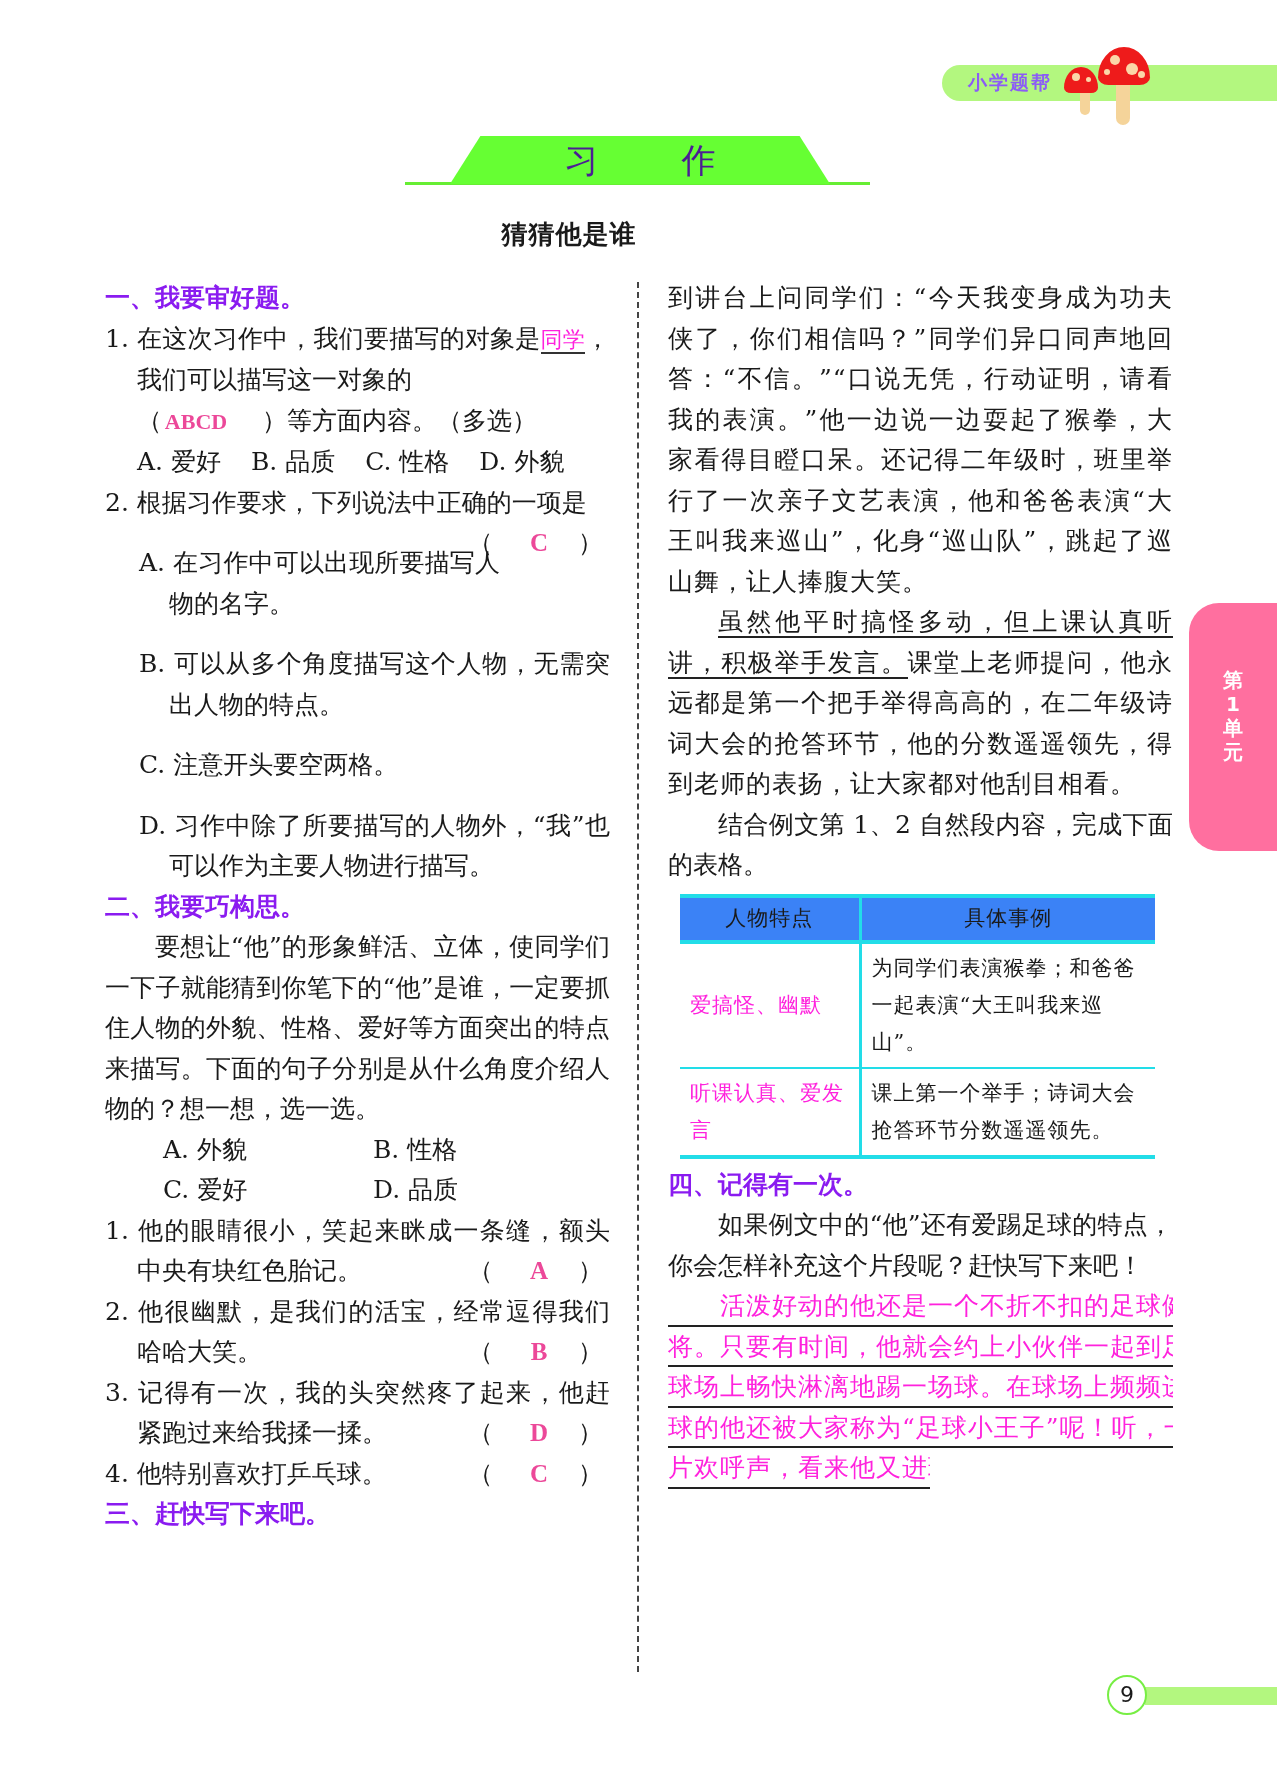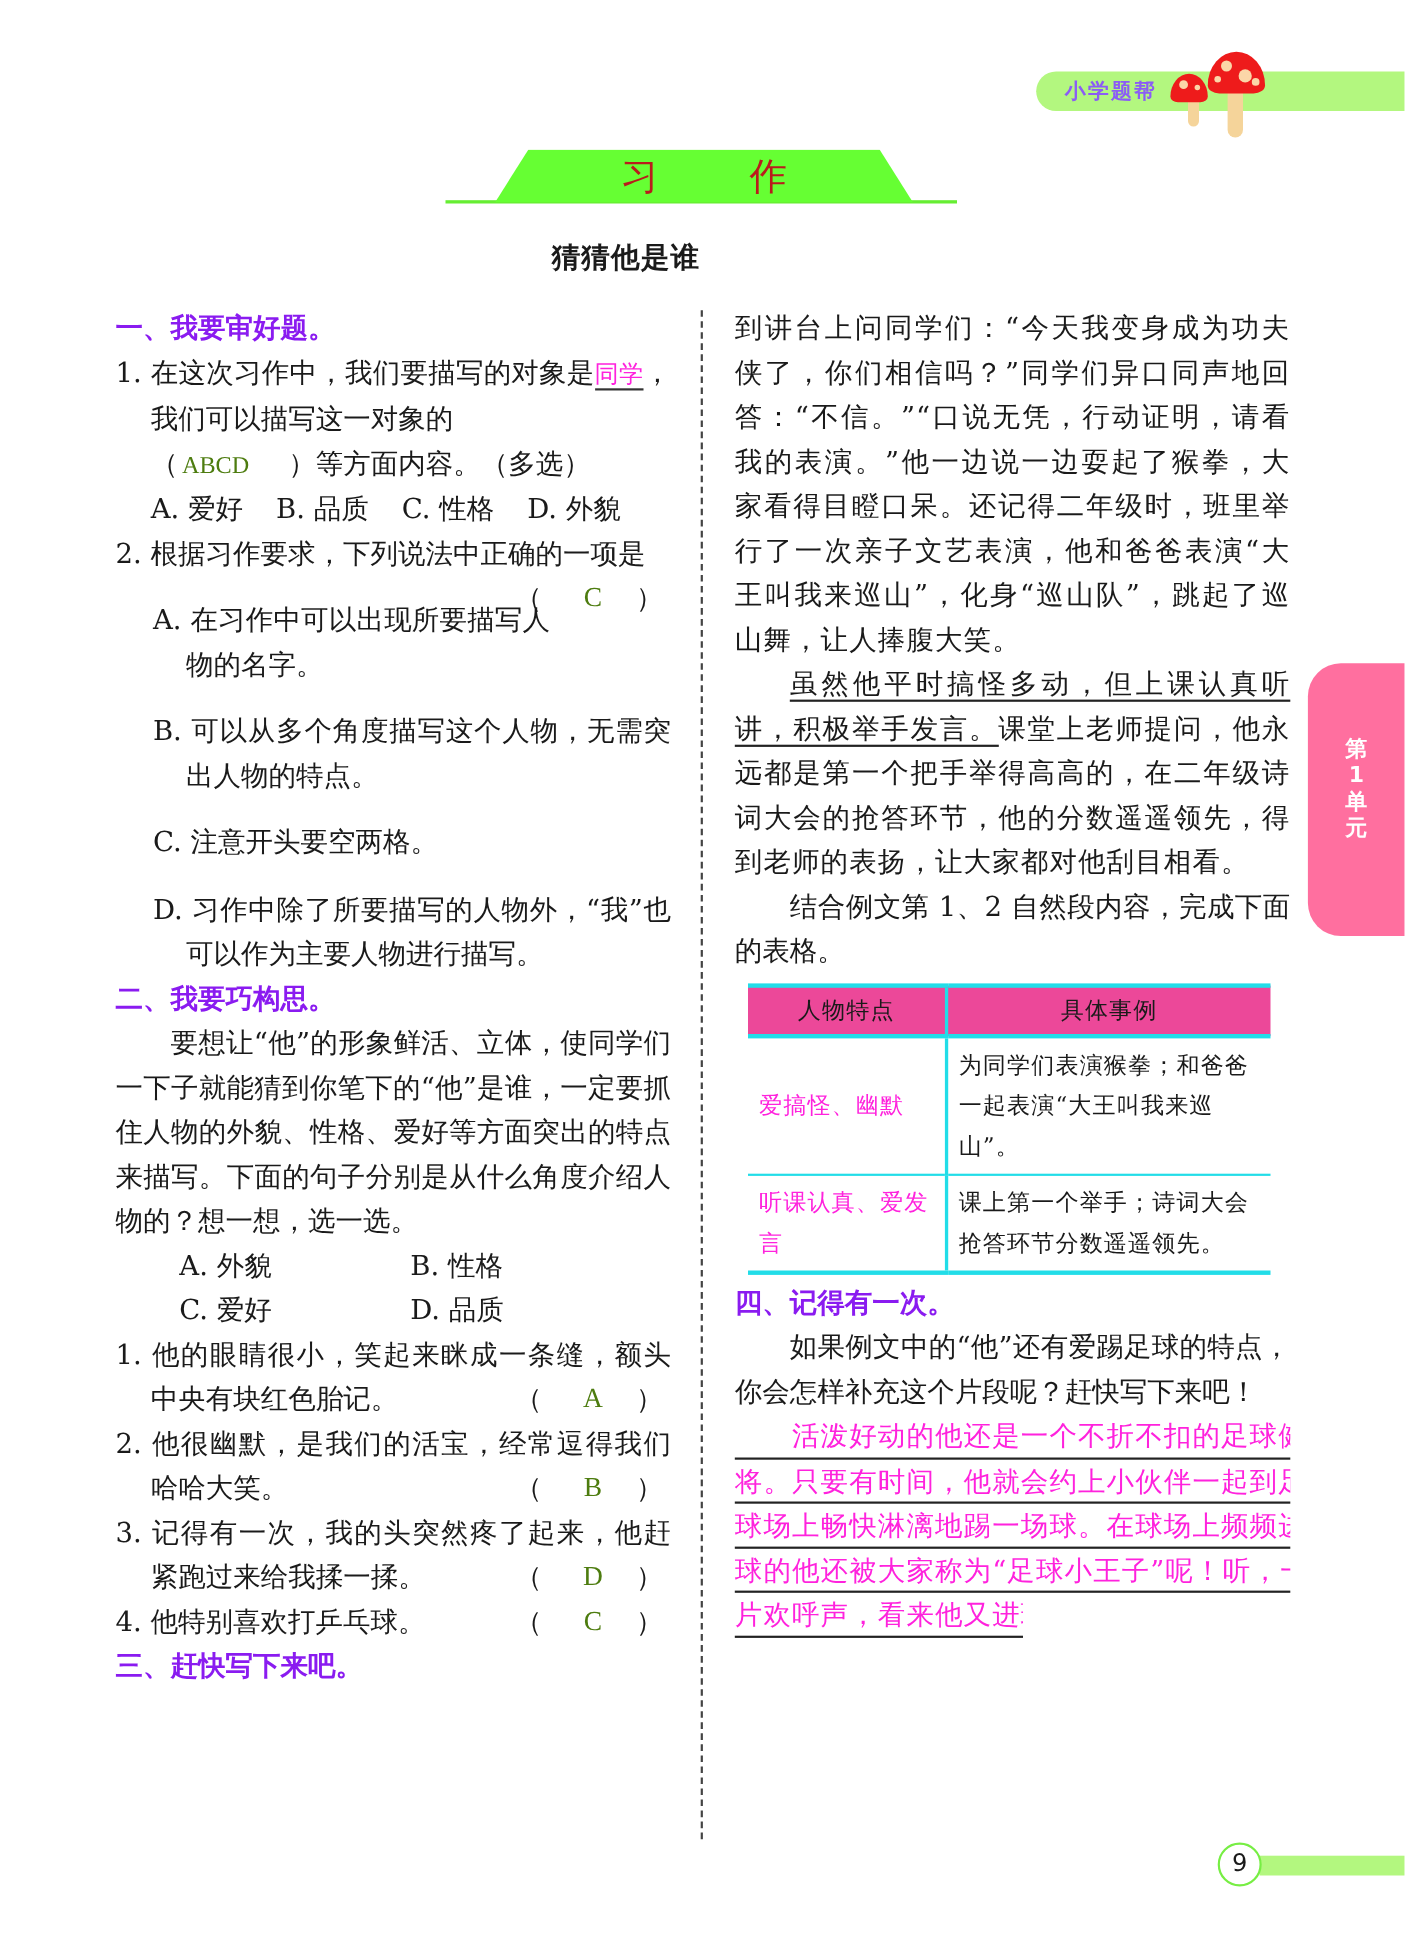--- a/index.html
+++ b/index.html
@@ -10,48 +10,48 @@
   .brand-bar { position: absolute; left: 942px; top: 65px; width: 335px; height: 36px; background: #b3f77f; border-radius: 18px 0 0 18px; }
   .brand-text { position: absolute; left: 968px; top: 70px; font-family: "DejaVu Sans", sans-serif; font-size: 19px; font-weight: bold; color: #8b5cf6; letter-spacing: 2px; }
   .mushroom { position: absolute; }
   .mush-cap { position: absolute; background: #ee1b1b; border-radius: 50% 50% 20% 20% / 80% 80% 20% 20%; }
   .mush-stem { position: absolute; background: #f5d49a; border-radius: 6px 6px 10px 10px; }
   .mush-dot { position: absolute; background: #fbd6a8; border-radius: 50%; }
 
   
   .title-line { position: absolute; left: 405px; top: 182px; width: 465px; height: 3px; background: #66ee33; }
   .title-banner { position: absolute; left: 450px; top: 136px; width: 380px; height: 48px; background: #66ff33; clip-path: polygon(8% 0, 92% 0, 100% 100%, 0 100%); border-radius: 10px 10px 0 0; }
-  .title-text { position: absolute; left: 450px; top: 138px; width: 380px; text-align: center; font-family: "DejaVu Sans", sans-serif; font-size: 34px; color: #b91c1c; letter-spacing: 36px; padding-left: 36px; }
+  .title-text { position: absolute; left: 450px; top: 138px; width: 380px; text-align: center; font-family: "DejaVu Sans", sans-serif; font-size: 34px; color: #4c1d95; letter-spacing: 36px; padding-left: 36px; }
   .subtitle { position: absolute; left: 0; width: 1138px; top: 217px; text-align: center; font-size: 26px; font-weight: bold; letter-spacing: 8px; font-family: "DejaVu Serif", serif; }
 
   
   .col-divider { position: absolute; left: 637px; top: 282px; height: 1390px; border-left: 2px dashed #444; }
 
   
   .col { position: absolute; font-size: 25px; line-height: 40.5px; }
   .col-left { left: 105px; top: 278px; width: 505px; }
   .col-right { left: 668px; top: 278px; width: 505px; }
 
   .sec-head { color: #8a1bf0; font-family: "DejaVu Sans", sans-serif; font-weight: bold; font-size: 25px; }
   .p { text-align: justify; text-align-last: left; }
   .indent { text-indent: 2em; }
   .q { padding-left: 32px; text-indent: -32px; text-align: justify; }
   .opt { padding-left: 64px; text-indent: -30px; text-align: justify; margin-top: 20px; }
   .opts-row { padding-left: 32px; display: flex; gap: 30px; }
   .opts-grid { display: grid; grid-template-columns: 210px 210px; padding-left: 58px; }
-  .ans { color: #4d7c0f; font-family: "Liberation Serif", serif; }
+  .ans { color: #ec4899; font-family: "Liberation Serif", serif; font-weight: bold; }
   .ans-inline { color: #ff22dd; border-bottom: 2px solid #333; font-family: "DejaVu Sans", sans-serif; font-size: 22px; }
   .paren-ans { float: right; width: 110px; display: flex; justify-content: space-between; }
   .paren-ans .ans { text-align: center; flex: 1; }
   .underline { border-bottom: 2px solid #222; }
   .kai { font-family: "DejaVu Serif", serif; letter-spacing: 1px; }
 
   
   .tbl { width: 475px; margin: 8px 0 6px 12px; border-collapse: collapse; font-size: 21px; line-height: 37px; }
-  .tbl th { background: #ec4899; font-weight: normal; height: 46px; border-top: 4px solid #22dde8; border-bottom: 4px solid #22dde8; }
+  .tbl th { background: #3b82f6; font-weight: normal; height: 46px; border-top: 4px solid #22dde8; border-bottom: 4px solid #22dde8; }
   .tbl td { vertical-align: middle; padding: 6px 10px; }
   .tbl tr.r1 td { border-bottom: 2px solid #22dde8; }
   .tbl tr.r2 td { border-bottom: 4px solid #22dde8; }
   .tbl .c1 { width: 180px; border-right: 3px solid #22dde8; color: #ff22dd; }
   .tbl th.c1 { color: #1a1a1a; }
 
   .answer-lines { color: #ff22dd; }
   .answer-lines .ln { border-bottom: 2px solid #222; height: 40.5px; white-space: nowrap; overflow: hidden; }
 
   

